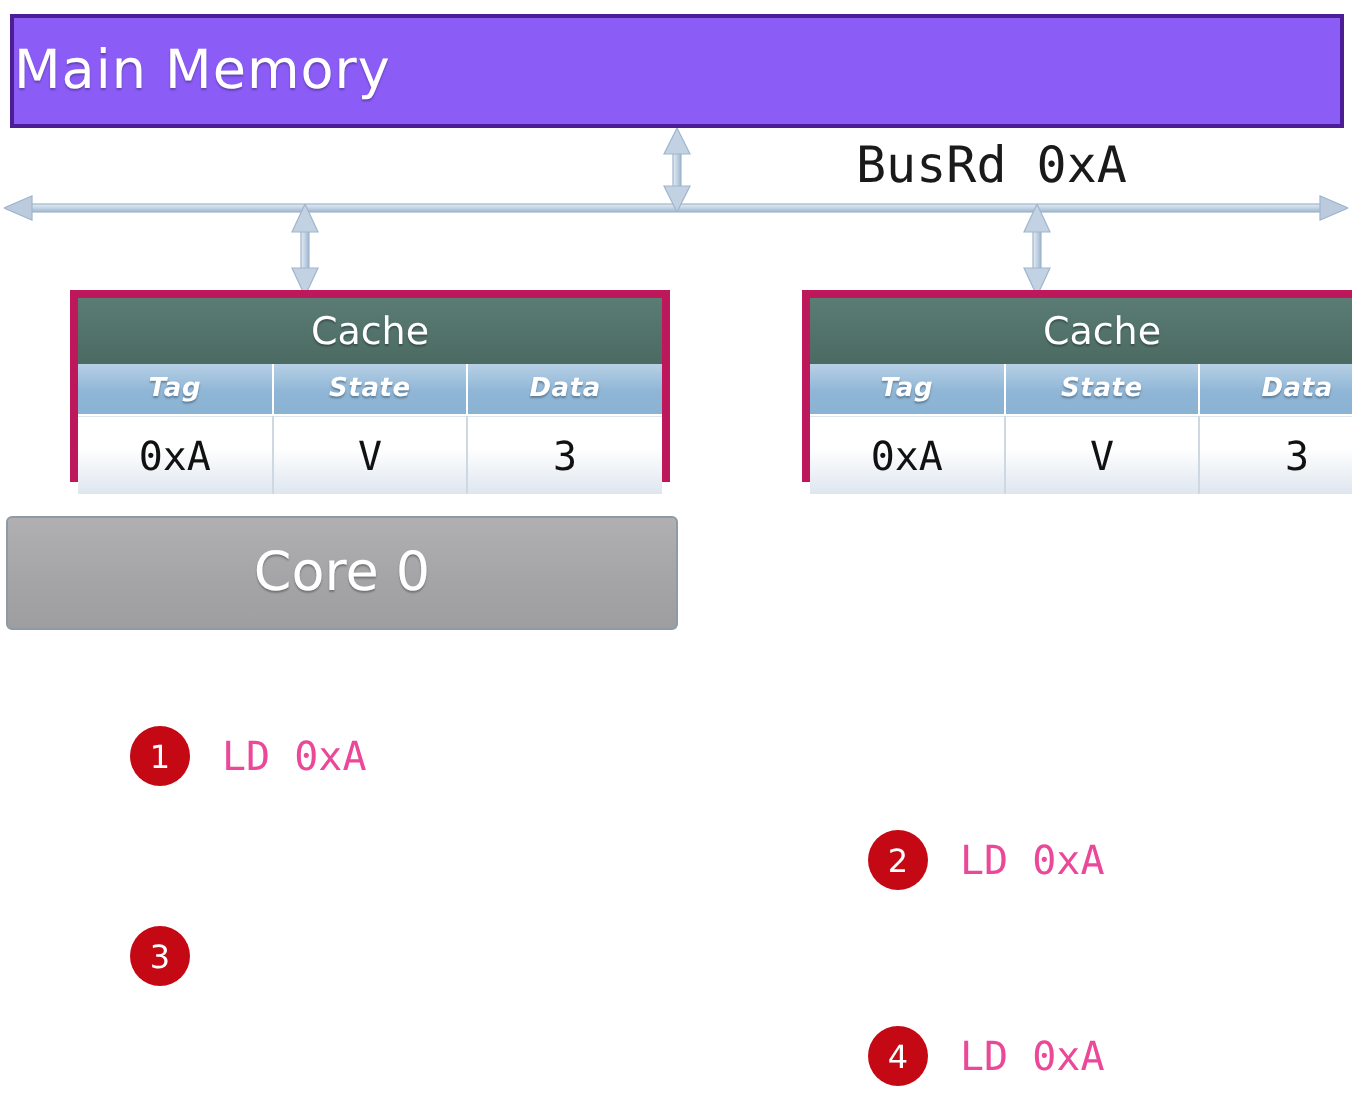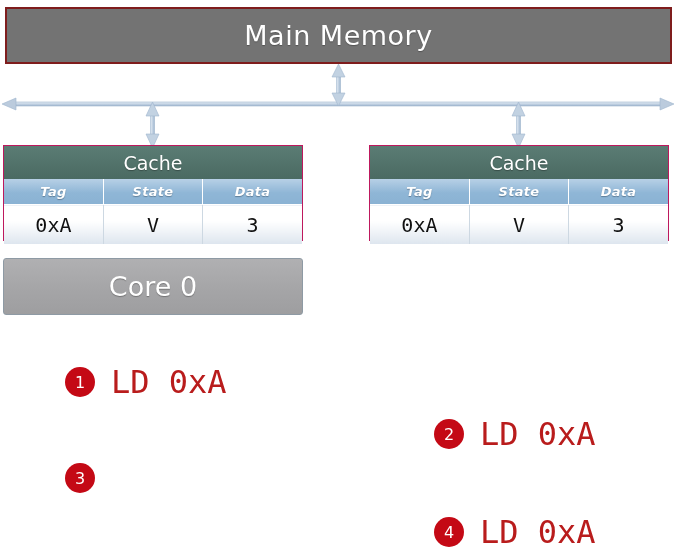--- a/index.html
+++ b/index.html
@@ -22,25 +22,24 @@
   }
 
   
   .main-memory {
     position: absolute;
     left: 5px;
     top: 7px;
     width: 667px;
     height: 57px;
     box-sizing: border-box;
-    background: #737373;
-    border: 2px solid #7f1d1d;
-    display: flex;
-    align-items: center;
-    justify-content: center;
+    background: #8b5cf6;
+    border: 2px solid #4c1d95;
+    display: flex;
+    align-items: center;
   }
   .main-memory-label {
     color: #ffffff;
     font-size: 27px;
     font-family: "DejaVu Sans", sans-serif;
     letter-spacing: 0.5px;
     text-shadow: 0 1px 1px rgba(0,0,0,0.28);
   }
 
   
@@ -65,22 +64,23 @@
   
   .vconn { position: absolute; }
 
   
   .cache-block {
     position: absolute;
     top: 145px;
     width: 300px;
     height: 96px;
     box-sizing: border-box;
-    border: 1px solid #be185d;
+    border: 4px solid #be185d;
     background: #ffffff;
+    margin-left: 32px;
   }
   .cache-block.left  { left: 3px; }
   .cache-block.right { left: 369px; }
 
   .cache-title {
     height: 33px;
     background: linear-gradient(to bottom, #5b7c74 0%, #4A6A62 100%);
     color: #ffffff;
     font-size: 19px;
     display: flex;
@@ -116,21 +116,21 @@
     vertical-align: middle;
     border-right: 1px solid #cdd8e2;
   }
   .cache-table td:last-child { border-right: none; }
   .val-red { color: #e8121a; }
 
   
   .core-block {
     position: absolute;
     top: 258px;
-    width: 300px;
+    width: 336px;
     height: 57px;
     box-sizing: border-box;
     background: linear-gradient(to bottom, #b0b0b2 0%, #A5A5A7 55%, #9e9ea0 100%);
     border: 1px solid #8e9aa4;
     border-radius: 3px;
     display: flex;
     align-items: center;
     justify-content: center;
   }
   .core-block.left  { left: 3px; }
@@ -156,38 +156,39 @@
     font-size: 16px;
     font-family: "DejaVu Sans", sans-serif;
     display: flex;
     align-items: center;
     justify-content: center;
     flex: 0 0 auto;
   }
   .step-text {
     margin-left: 16px;
     font-family: "DejaVu Sans Mono", monospace;
-    font-size: 32px;
-    color: #b91c1c;
+    font-size: 20px;
+    color: #ec4899;
     white-space: pre;
   }
   .step-1 { left: 65px;  top: 363px; }
   .step-2 { left: 434px; top: 415px; }
   .step-3 { left: 65px;  top: 463px; }
   .step-4 { left: 434px; top: 513px; }
 </style>
 </head>
 <body>
 
 <div class="stage">
 
   <div class="main-memory">
     <span class="main-memory-label">Main Memory</span>
   </div>
 
+  <div class="bus-label">BusRd 0xA</div>
 
   <svg class="bus-line" viewBox="0 0 672 16">
     <defs>
       <linearGradient id="busGrad" x1="0" y1="0" x2="0" y2="1">
         <stop offset="0%" stop-color="#E4EBF3"></stop>
         <stop offset="45%" stop-color="#C7D6E6"></stop>
         <stop offset="100%" stop-color="#9FB6CE"></stop>
       </linearGradient>
     </defs>
     <rect x="12" y="6" width="648" height="4" fill="url(#busGrad)" stroke="#9FB6CE" stroke-width="0.6"></rect>

